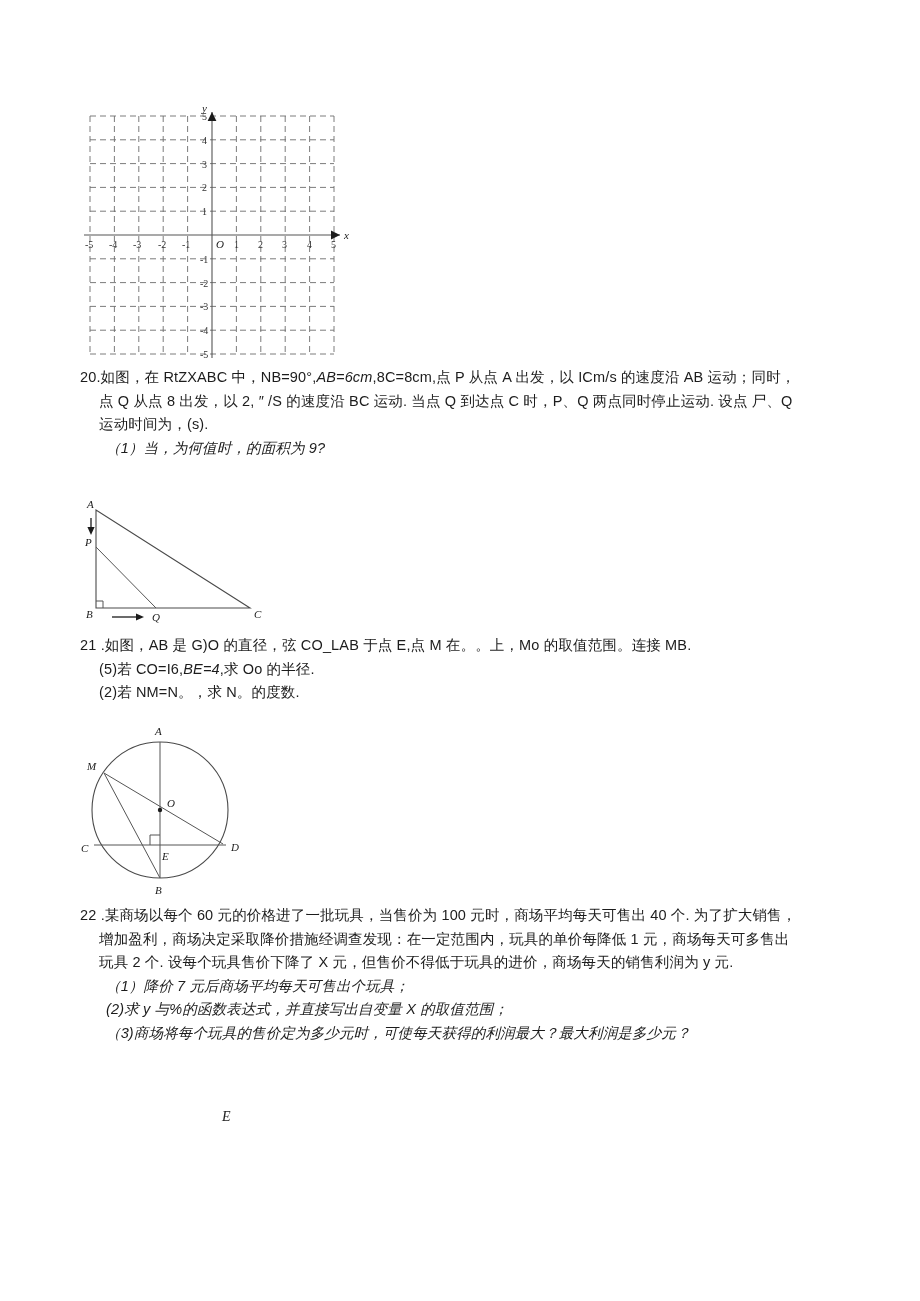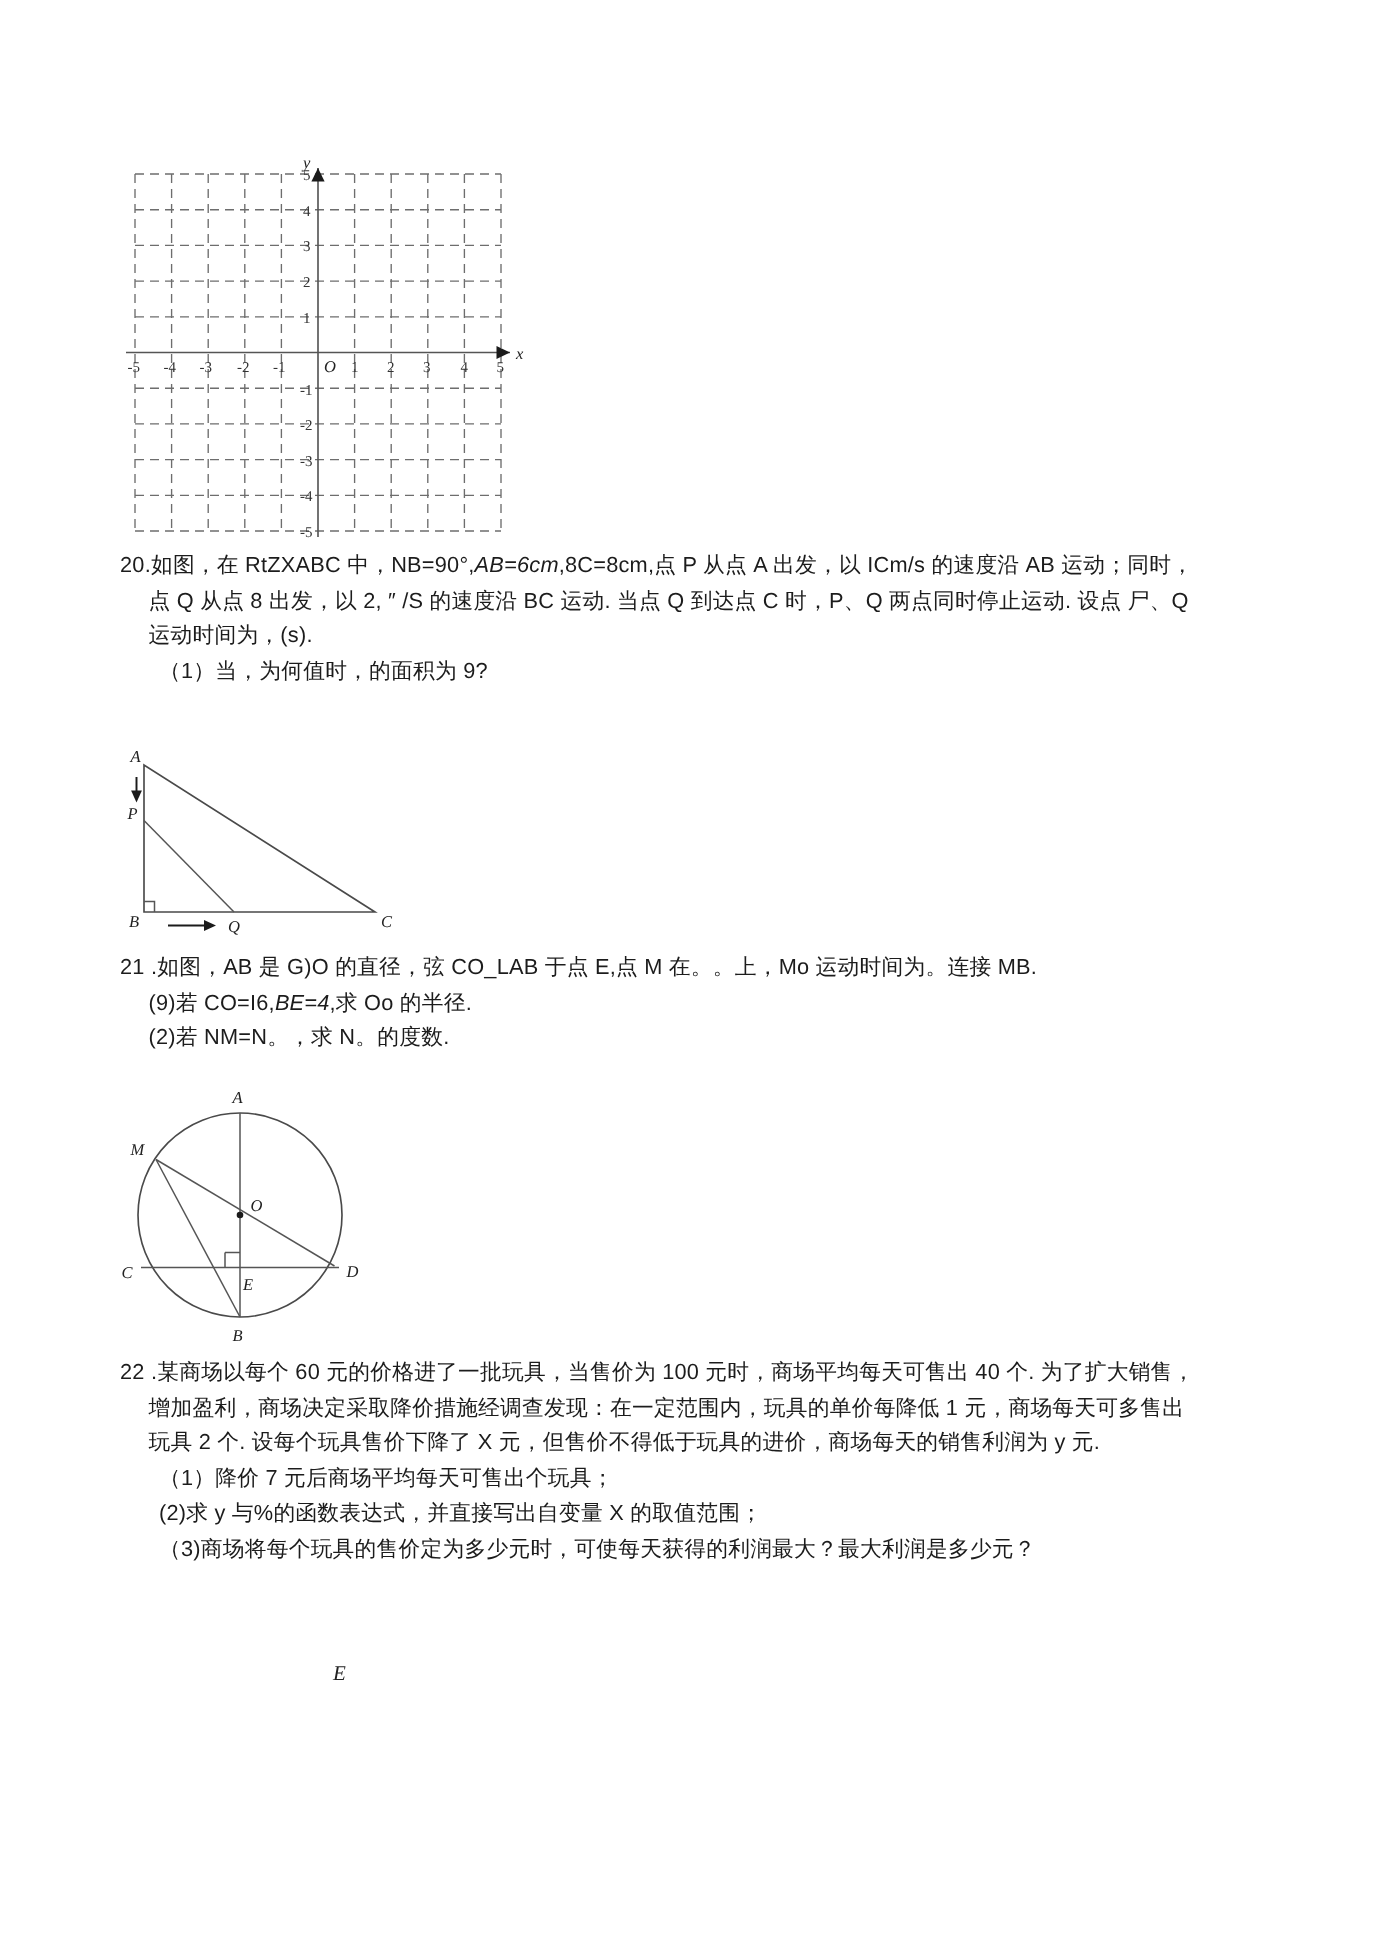--- a/index.html
+++ b/index.html
@@ -29,21 +29,21 @@
     left: 80px;
     font-size: 14.5px;
     line-height: 23.5px;
     color: #1c1c1c;
   }
   .pline {
     white-space: nowrap;
     letter-spacing: 0.15px;
   }
   .indent1 { padding-left: 19px; }
-  .indent2 { padding-left: 26px; }
+  .indent2 { padding-left: 26px; font-style: italic; }
   .num { display: inline-block; }
   .it { font-style: italic; margin-top: 32px; }
 
   
   .figure {
     position: absolute;
   }
   svg { display: block; overflow: visible; }
   .glabel {
     font-family: "Liberation Serif", "DejaVu Serif", serif;
@@ -179,24 +179,24 @@
       <text class="glabel" x="8" y="120">B</text>
       <text class="glabel" x="176" y="120">C</text>
       <text class="glabel" x="7" y="48">P</text>
       <text class="glabel" x="74" y="123">Q</text>
     </svg>
   </div>
 
   <div class="problem" style="top:634px;">
     <div class="pline">
       <span class="num">21</span>
-      <span>.如图，AB 是 G)O 的直径，弦 CO_LAB 于点 E,点 M 在。。上，Mo 运动时间为。连接 MB.</span>
+      <span>.如图，AB 是 G)O 的直径，弦 CO_LAB 于点 E,点 M 在。。上，Mo 的取值范围。连接 MB.</span>
     </div>
     <div class="pline indent1">
-      <span>(9)若 CO=I6,</span><span class="it">BE=4</span><span>,求 Oo 的半径.</span>
+      <span>(5)若 CO=I6,</span><span class="it">BE=4</span><span>,求 Oo 的半径.</span>
     </div>
     <div class="pline indent1">(2)若 NM=N。，求 N。的度数.</div>
   </div>
 
   <div class="figure" style="left:70px; top:718px;">
     <svg width="200" height="185" viewBox="0 0 200 185">
 
       <circle class="shape" cx="90" cy="92" r="68"></circle>
 
       <path class="thin" d="M90,24 L90,160"></path>

